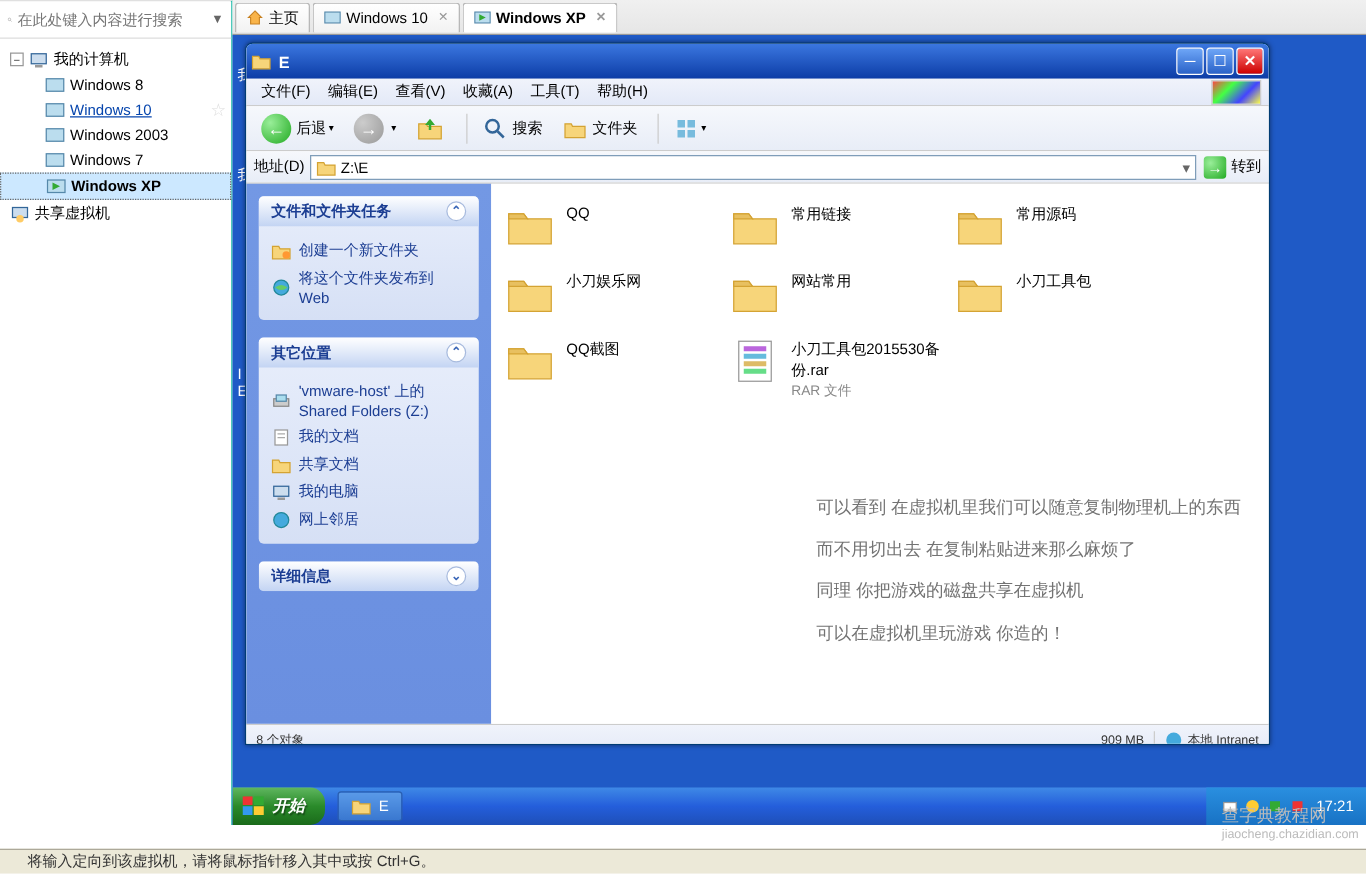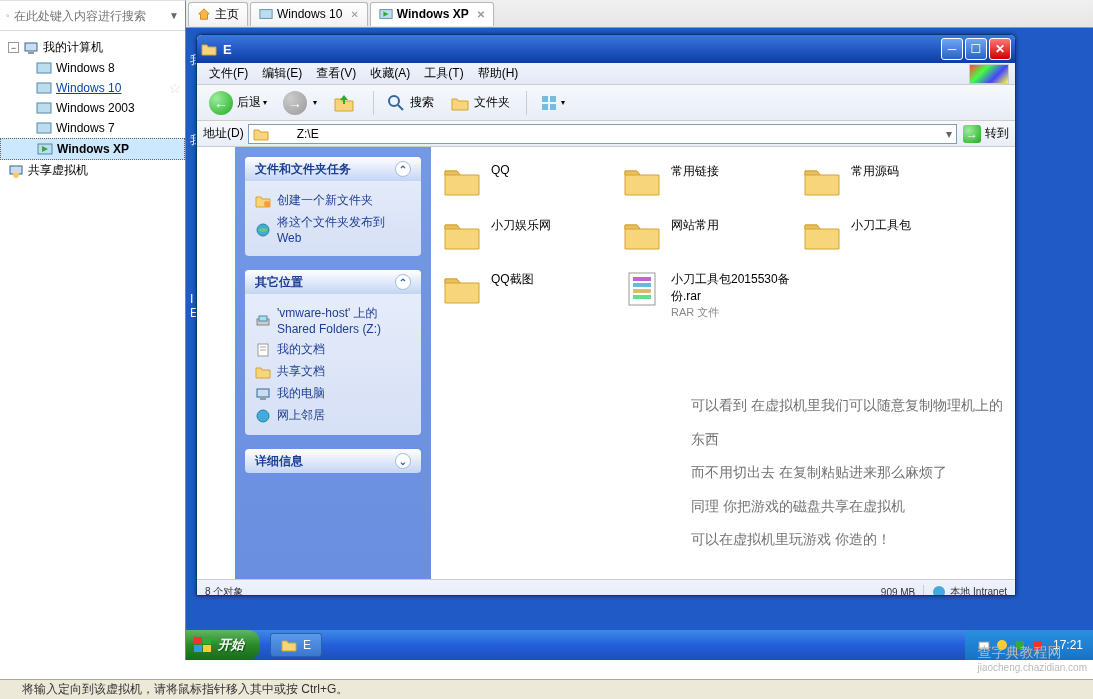--- a/index.html
+++ b/index.html
@@ -48,26 +48,26 @@
 .xp-logo { margin-left: auto; width: 40px; height: 20px; background: linear-gradient(135deg,#f44,#4f4,#44f,#ff4); border: 1px solid #ccc; }
 .xp-toolbar { height: 36px; background: linear-gradient(#f6f8fc, #e8edf7); display: flex; align-items: center; padding: 0 6px; border-bottom: 1px solid #ccc; font-size: 12px; }
 .tbtn { display: flex; align-items: center; padding: 2px 6px; margin-right: 4px; cursor: pointer; border-radius: 3px; }
 .tbtn .cir { width: 24px; height: 24px; border-radius: 50%; display: flex; align-items: center; justify-content: center; color: #fff; font-size: 14px; margin-right: 4px; }
 .tbtn .cir.green { background: radial-gradient(circle at 30% 30%, #9e9, #2a2); }
 .tsep { width: 1px; height: 24px; background: #ccc; margin: 0 6px; }
 .tico-folder-up { width: 22px; height: 22px; margin-right: 2px; }
 .dd { font-size: 8px; margin-left: 2px; }
 .xp-addr { height: 26px; background: linear-gradient(#f6f8fc, #e8edf7); display: flex; align-items: center; padding: 0 6px; border-bottom: 1px solid #ccc; font-size: 12px; }
 .addr-lbl { margin-right: 4px; }
-.addr-box { flex: 1; height: 20px; background: #fff; border: 1px solid #7f9db9; display: flex; align-items: center; padding: 0 4px; gap: 24px; }
+.addr-box { flex: 1; height: 20px; background: #fff; border: 1px solid #7f9db9; display: flex; align-items: center; padding: 0 4px; }
 .addr-box .fic { width: 16px; height: 16px; margin-right: 4px; }
 .addr-go { display: flex; align-items: center; margin-left: 6px; cursor: pointer; }
 .addr-go .goic { width: 18px; height: 18px; background: radial-gradient(circle at 30% 30%, #9e9, #2a2); border-radius: 3px; display: flex; align-items: center; justify-content: center; color: #fff; margin-right: 4px; }
 
-.xp-body { display: flex; height: 432px; margin-left: 38px; }
+.xp-body { display: flex; height: 432px; }
 .xp-side { width: 196px; background: linear-gradient(#7398e4, #6a8fe0); padding: 10px; overflow: hidden; }
 .side-panel { background: linear-gradient(#e8eefb, #d6e0f5); border-radius: 4px; margin-bottom: 14px; overflow: hidden; }
 .side-hd { background: linear-gradient(#fff, #c3d4f3); height: 24px; display: flex; align-items: center; padding: 0 10px; color: #1c3e93; font-size: 12px; font-weight: bold; }
 .side-hd .chev { margin-left: auto; width: 16px; height: 16px; border-radius: 50%; background: #fff; display: flex; align-items: center; justify-content: center; color: #3a66b7; font-size: 10px; border: 1px solid #a8bbde; }
 .side-body { padding: 6px 10px; }
 .side-item { display: flex; align-items: center; font-size: 12px; color: #1c3e93; margin: 5px 0; cursor: pointer; }
 .side-item .sic { width: 16px; height: 16px; margin-right: 6px; flex-shrink: 0; margin-top: 1px; }
 
 .xp-main { flex: 1; background: #fff; padding: 12px 10px; position: relative; overflow: hidden; }
 .folder-grid { display: flex; flex-wrap: wrap; gap: 0; }

